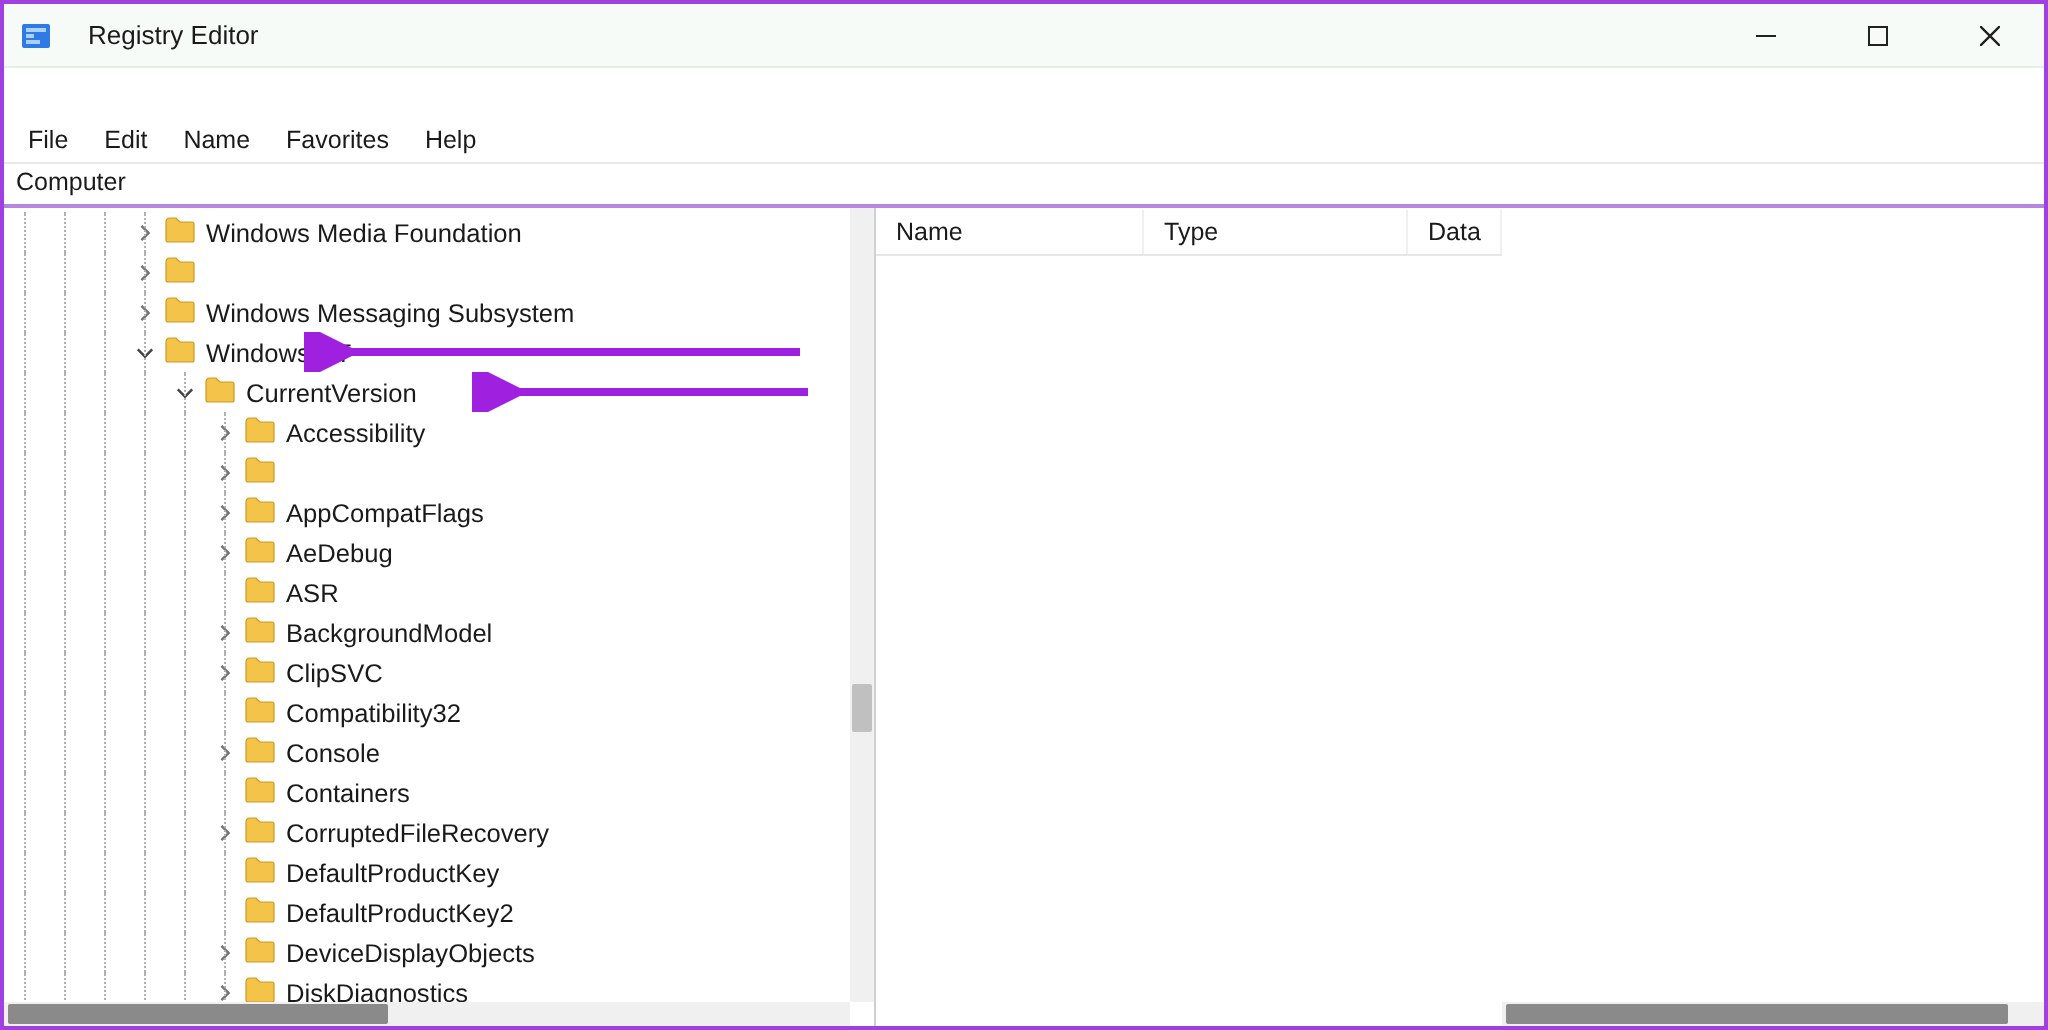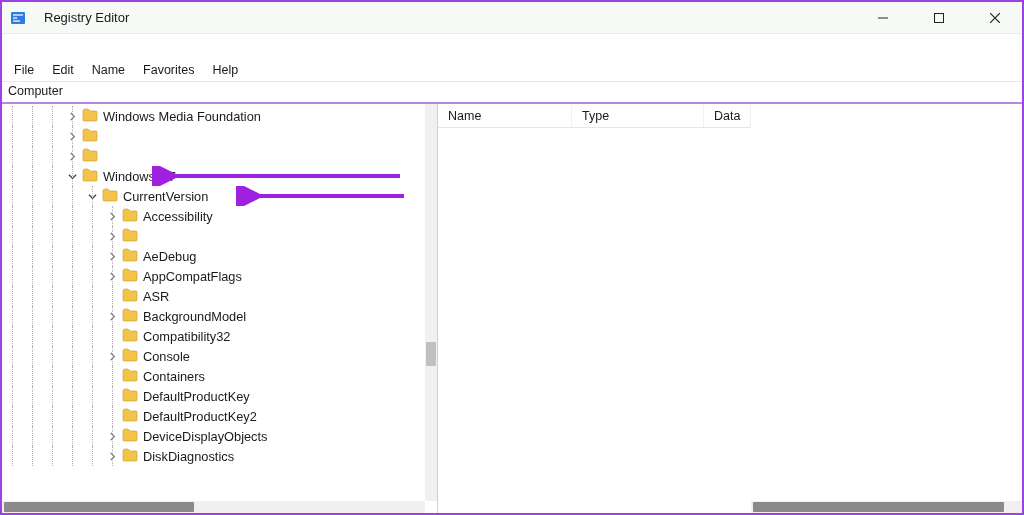--- a/index.html
+++ b/index.html
@@ -125,20 +125,21 @@
                 <div class="guide-seg"></div>
               </div>
               <div class="exp-box exp-vert">
                 <svg class="chev" viewBox="0 0 10 10">
                   <path d="M3 1 L7 5 L3 9" fill="none" stroke="#777" stroke-width="1.4"></path>
                 </svg>
               </div>
               <span><svg class="folder" viewBox="0 0 16 14">
                   <path d="M1 3 Q1 1 3 1 L6 1 L8 3 L14 3 Q15 3 15 4 L15 12 Q15 13 14 13 L2 13 Q1 13 1 12 Z" fill="#f3c34a" stroke="#cc9a20" stroke-width="0.6"></path>
                 </svg></span>
+              <span class="label">Windows Messaging Subsystem</span>
             </div>
             <div class="node-row">
               <div class="guides">
                 <div class="guide-seg"></div>
                 <div class="guide-seg"></div>
                 <div class="guide-seg"></div>
               </div>
               <div class="exp-box exp-vert">
                 <svg class="chev" viewBox="0 0 10 10">
                   <path d="M1 3 L5 7 L9 3" fill="none" stroke="#444" stroke-width="1.4"></path>
@@ -210,48 +211,48 @@
                 <div class="guide-seg"></div>
               </div>
               <div class="exp-box exp-vert">
                 <svg class="chev" viewBox="0 0 10 10">
                   <path d="M3 1 L7 5 L3 9" fill="none" stroke="#777" stroke-width="1.4"></path>
                 </svg>
               </div>
               <span><svg class="folder" viewBox="0 0 16 14">
                   <path d="M1 3 Q1 1 3 1 L6 1 L8 3 L14 3 Q15 3 15 4 L15 12 Q15 13 14 13 L2 13 Q1 13 1 12 Z" fill="#f3c34a" stroke="#cc9a20" stroke-width="0.6"></path>
                 </svg></span>
+              <span class="label">AppCompatFlags</span>
+            </div>
+            <div class="node-row">
+              <div class="guides">
+                <div class="guide-seg"></div>
+                <div class="guide-seg"></div>
+                <div class="guide-seg"></div>
+                <div class="guide-seg"></div>
+                <div class="guide-seg"></div>
+              </div>
+              <div class="exp-box exp-vert">
+                <svg class="chev" viewBox="0 0 10 10">
+                  <path d="M3 1 L7 5 L3 9" fill="none" stroke="#777" stroke-width="1.4"></path>
+                </svg>
+              </div>
+              <span><svg class="folder" viewBox="0 0 16 14">
+                  <path d="M1 3 Q1 1 3 1 L6 1 L8 3 L14 3 Q15 3 15 4 L15 12 Q15 13 14 13 L2 13 Q1 13 1 12 Z" fill="#f3c34a" stroke="#cc9a20" stroke-width="0.6"></path>
+                </svg></span>
               <span class="label">AeDebug</span>
             </div>
             <div class="node-row">
               <div class="guides">
                 <div class="guide-seg"></div>
                 <div class="guide-seg"></div>
                 <div class="guide-seg"></div>
                 <div class="guide-seg"></div>
                 <div class="guide-seg"></div>
               </div>
-              <div class="exp-box exp-vert">
-                <svg class="chev" viewBox="0 0 10 10">
-                  <path d="M3 1 L7 5 L3 9" fill="none" stroke="#777" stroke-width="1.4"></path>
-                </svg>
-              </div>
-              <span><svg class="folder" viewBox="0 0 16 14">
-                  <path d="M1 3 Q1 1 3 1 L6 1 L8 3 L14 3 Q15 3 15 4 L15 12 Q15 13 14 13 L2 13 Q1 13 1 12 Z" fill="#f3c34a" stroke="#cc9a20" stroke-width="0.6"></path>
-                </svg></span>
-              <span class="label">AppCompatFlags</span>
-            </div>
-            <div class="node-row">
-              <div class="guides">
-                <div class="guide-seg"></div>
-                <div class="guide-seg"></div>
-                <div class="guide-seg"></div>
-                <div class="guide-seg"></div>
-                <div class="guide-seg"></div>
-              </div>
               <div class="exp-box exp-vert"></div>
               <span><svg class="folder" viewBox="0 0 16 14">
                   <path d="M1 3 Q1 1 3 1 L6 1 L8 3 L14 3 Q15 3 15 4 L15 12 Q15 13 14 13 L2 13 Q1 13 1 12 Z" fill="#f3c34a" stroke="#cc9a20" stroke-width="0.6"></path>
                 </svg></span>
               <span class="label">ASR</span>
             </div>
             <div class="node-row">
               <div class="guides">
                 <div class="guide-seg"></div>
                 <div class="guide-seg"></div>
@@ -270,20 +271,38 @@
               <span class="label">BackgroundModel</span>
             </div>
             <div class="node-row">
               <div class="guides">
                 <div class="guide-seg"></div>
                 <div class="guide-seg"></div>
                 <div class="guide-seg"></div>
                 <div class="guide-seg"></div>
                 <div class="guide-seg"></div>
               </div>
+              <div class="exp-box exp-vert">
+                <svg class="chev" viewBox="0 0 10 10">
+                  <path d="M3 1 L7 5 L3 9" fill="none" stroke="#777" stroke-width="1.4"></path>
+                </svg>
+              </div>
+              <span><svg class="folder" viewBox="0 0 16 14">
+                  <path d="M1 3 Q1 1 3 1 L6 1 L8 3 L14 3 Q15 3 15 4 L15 12 Q15 13 14 13 L2 13 Q1 13 1 12 Z" fill="#f3c34a" stroke="#cc9a20" stroke-width="0.6"></path>
+                </svg></span>
+              <span class="label">ClipSVC</span>
+            </div>
+            <div class="node-row">
+              <div class="guides">
+                <div class="guide-seg"></div>
+                <div class="guide-seg"></div>
+                <div class="guide-seg"></div>
+                <div class="guide-seg"></div>
+                <div class="guide-seg"></div>
+              </div>
               <div class="exp-box exp-vert"></div>
               <span><svg class="folder" viewBox="0 0 16 14">
                   <path d="M1 3 Q1 1 3 1 L6 1 L8 3 L14 3 Q15 3 15 4 L15 12 Q15 13 14 13 L2 13 Q1 13 1 12 Z" fill="#f3c34a" stroke="#cc9a20" stroke-width="0.6"></path>
                 </svg></span>
               <span class="label">Compatibility32</span>
             </div>
             <div class="node-row">
               <div class="guides">
                 <div class="guide-seg"></div>
                 <div class="guide-seg"></div>
@@ -307,20 +326,38 @@
                 <div class="guide-seg"></div>
                 <div class="guide-seg"></div>
                 <div class="guide-seg"></div>
                 <div class="guide-seg"></div>
               </div>
               <div class="exp-box exp-vert"></div>
               <span><svg class="folder" viewBox="0 0 16 14">
                   <path d="M1 3 Q1 1 3 1 L6 1 L8 3 L14 3 Q15 3 15 4 L15 12 Q15 13 14 13 L2 13 Q1 13 1 12 Z" fill="#f3c34a" stroke="#cc9a20" stroke-width="0.6"></path>
                 </svg></span>
               <span class="label">Containers</span>
+            </div>
+            <div class="node-row">
+              <div class="guides">
+                <div class="guide-seg"></div>
+                <div class="guide-seg"></div>
+                <div class="guide-seg"></div>
+                <div class="guide-seg"></div>
+                <div class="guide-seg"></div>
+              </div>
+              <div class="exp-box exp-vert">
+                <svg class="chev" viewBox="0 0 10 10">
+                  <path d="M3 1 L7 5 L3 9" fill="none" stroke="#777" stroke-width="1.4"></path>
+                </svg>
+              </div>
+              <span><svg class="folder" viewBox="0 0 16 14">
+                  <path d="M1 3 Q1 1 3 1 L6 1 L8 3 L14 3 Q15 3 15 4 L15 12 Q15 13 14 13 L2 13 Q1 13 1 12 Z" fill="#f3c34a" stroke="#cc9a20" stroke-width="0.6"></path>
+                </svg></span>
+              <span class="label">CorruptedFileRecovery</span>
             </div>
             <div class="node-row">
               <div class="guides">
                 <div class="guide-seg"></div>
                 <div class="guide-seg"></div>
                 <div class="guide-seg"></div>
                 <div class="guide-seg"></div>
                 <div class="guide-seg"></div>
               </div>
               <div class="exp-box exp-vert"></div>

